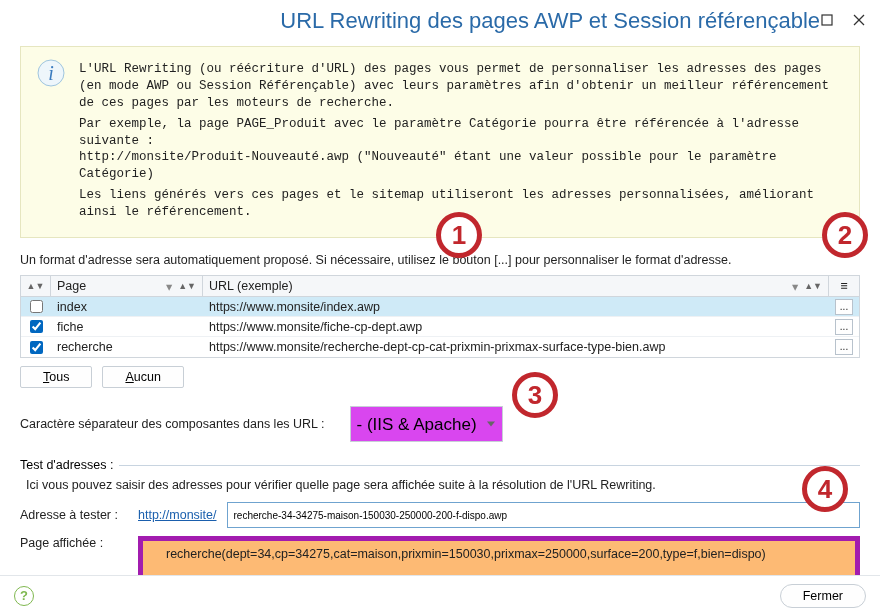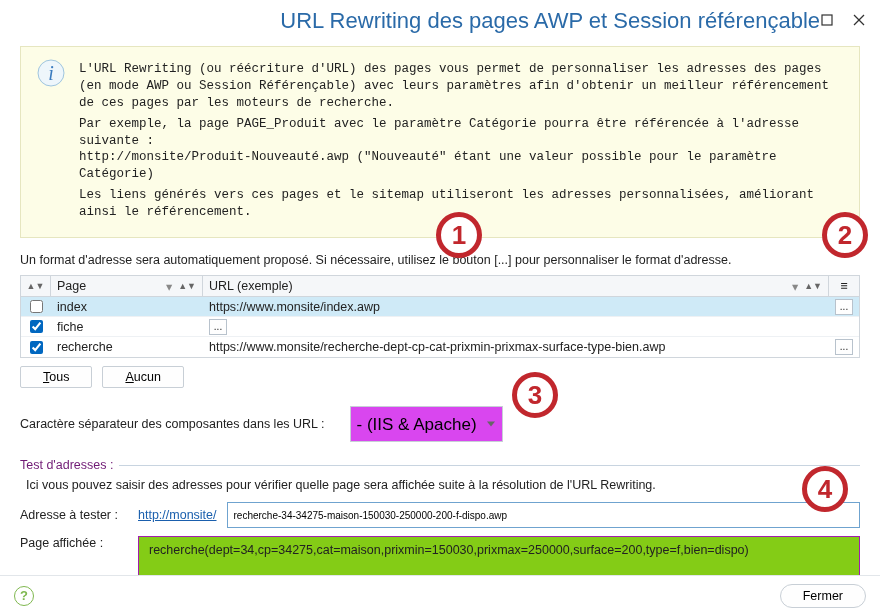--- a/index.html
+++ b/index.html
@@ -35,28 +35,28 @@
   .trow.sel { background: #cfeaf7; }
   .edit-btn { border: 1px solid #b8c2cc; background: #fefefe; width: 20px; height: 16px; font-size: 10px; line-height: 1; display: flex; align-items: center; justify-content: center; cursor: pointer; }
   input[type=checkbox] { accent-color: #0067c0; width: 13px; height: 13px; margin: 0; }
   .row-btns { margin-top: 8px; display: flex; gap: 10px; }
   .btn { border: 1px solid #c8cfd6; background: #fefefe; padding: 3px 22px; font-size: 12.5px; cursor: pointer; border-radius: 2px; }
   .btn u { text-decoration: underline; }
   .sep-row { margin-top: 18px; display: flex; align-items: center; gap: 25px; font-size: 12.5px; }
   select { border: 1px solid #c8cfd6; background: #d946ef; padding: 2px 24px 2px 6px; font-size: 17px; height: 36px; appearance: none; }
   .select-wrap { position: relative; display: inline-block; }
   .select-wrap::after { content: ""; position: absolute; right: 8px; top: 50%; width: 0; height: 0; border-left: 4px solid transparent; border-right: 4px solid transparent; border-top: 5px solid #666; transform: translateY(-50%); pointer-events: none; }
-  .section-title { color: #701a75; font-size: 12.5px; margin-top: 16px; margin-bottom: 6px; display: flex; align-items: center; gap: 6px; }
+  .section-title { color: #000000; font-size: 12.5px; margin-top: 16px; margin-bottom: 6px; display: flex; align-items: center; gap: 6px; }
   .section-title .rule { flex: 1; height: 1px; background: #c8d4e0; }
   .test-desc { font-size: 12.5px; margin: 6px 0 10px 6px; }
   .form-row { display: flex; align-items: center; gap: 10px; margin-bottom: 8px; font-size: 12.5px; }
   .form-row .lbl { width: 108px; }
   .link { color: #1a5fad; text-decoration: underline; cursor: pointer; }
   .text-input { flex: 1; border: 1px solid #6fa3cf; padding: 4px 6px; font-size: 10px; height: 26px; }
-  .readonly-box { flex: 1; border: 1px solid #a21caf; padding: 6px 6px 18px 10px; font-size: 12.5px; min-height: 40px; background: #84cc16; }
+  .readonly-box { flex: 1; border: 5px solid #a21caf; padding: 6px 6px 18px 23px; font-size: 12.5px; min-height: 40px; background: #fdba74; }
   .footer { height: 40px; border-top: 1px solid #e2e6ea; display: flex; align-items: center; justify-content: space-between; padding: 0 14px; }
   .help-circ { width: 20px; height: 20px; border: 1.5px solid #7fb84f; border-radius: 50%; color: #7fb84f; font-weight: bold; display: flex; align-items: center; justify-content: center; font-size: 13px; cursor: pointer; }
   .close-btn { border: 1px solid #c8cfd6; background: #fefefe; padding: 4px 22px; border-radius: 14px; font-size: 12.5px; cursor: pointer; }
   .callout { position: absolute; width: 46px; height: 46px; border: 5px solid #c1272d; border-radius: 50%; background: #fff; color: #c1272d; font-weight: 800; font-size: 26px; display: flex; align-items: center; justify-content: center; pointer-events: none; }
 </style>
 </head>
 <body>
 
 <div class="window">
 
@@ -134,20 +134,23 @@
             <div class="edit-btn">...</div>
           </div>
       </div>
       <div class="trow">
         <div class="cell c-chk">
             <input type="checkbox" checked="" style="">
           </div>
         <div class="cell c-page">
             <span>fiche</span>
           </div>
+        <div class="cell c-url">
+            <span>https://www.monsite/fiche-cp-dept.awp</span>
+          </div>
         <div class="cell c-edit">
             <div class="edit-btn">...</div>
           </div>
       </div>
       <div class="trow">
         <div class="cell c-chk">
             <input type="checkbox" checked="" style="">
           </div>
         <div class="cell c-page">
             <span>recherche</span>

